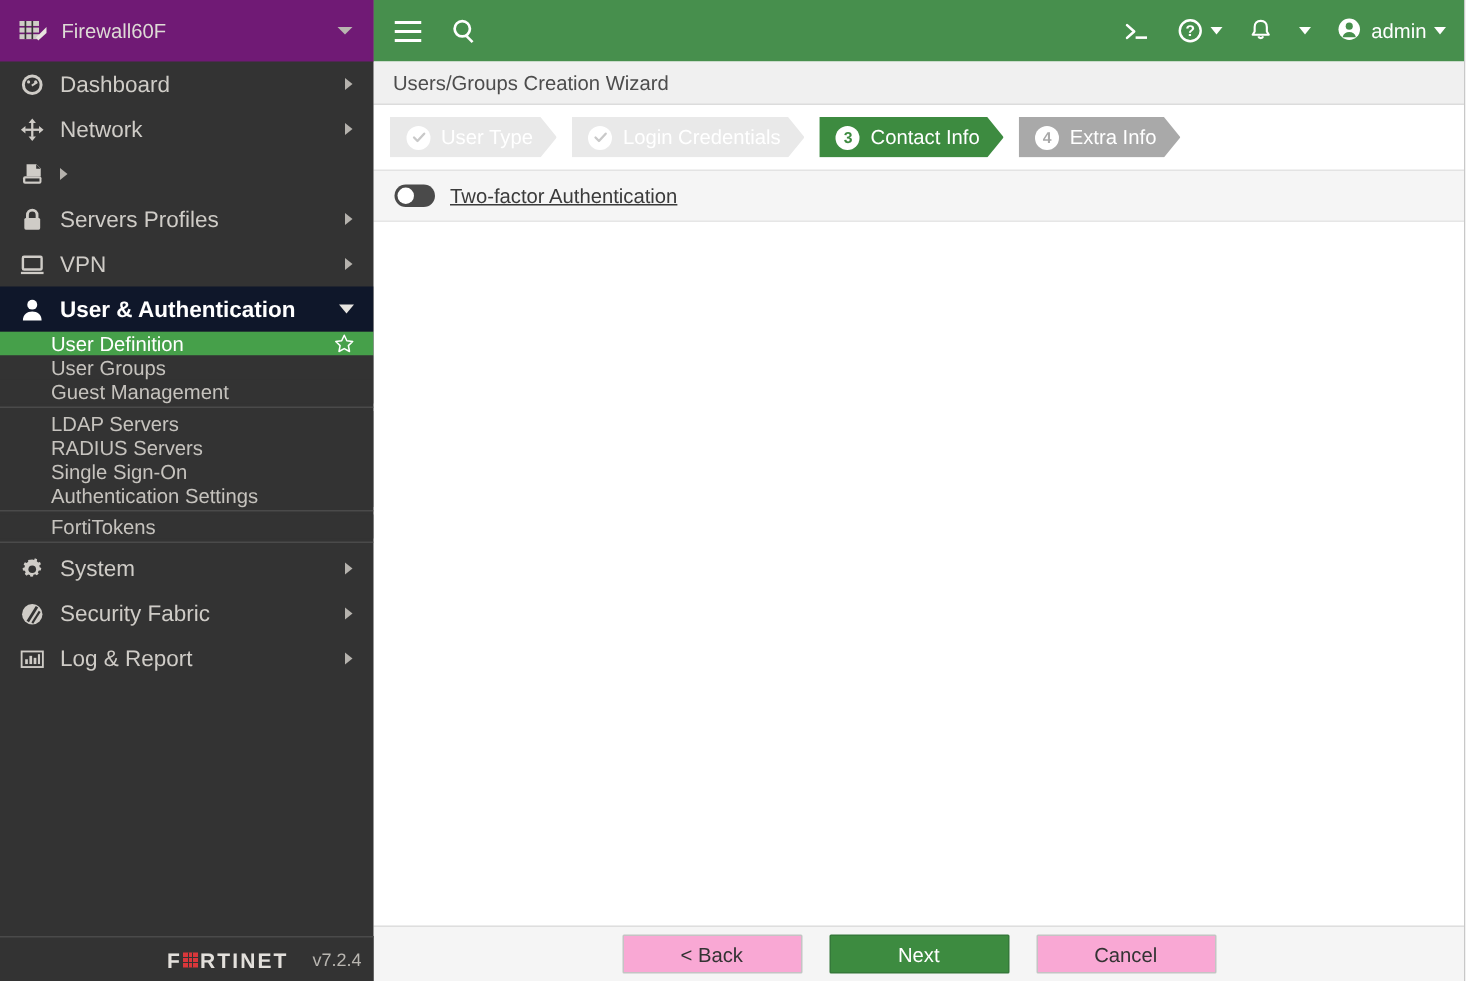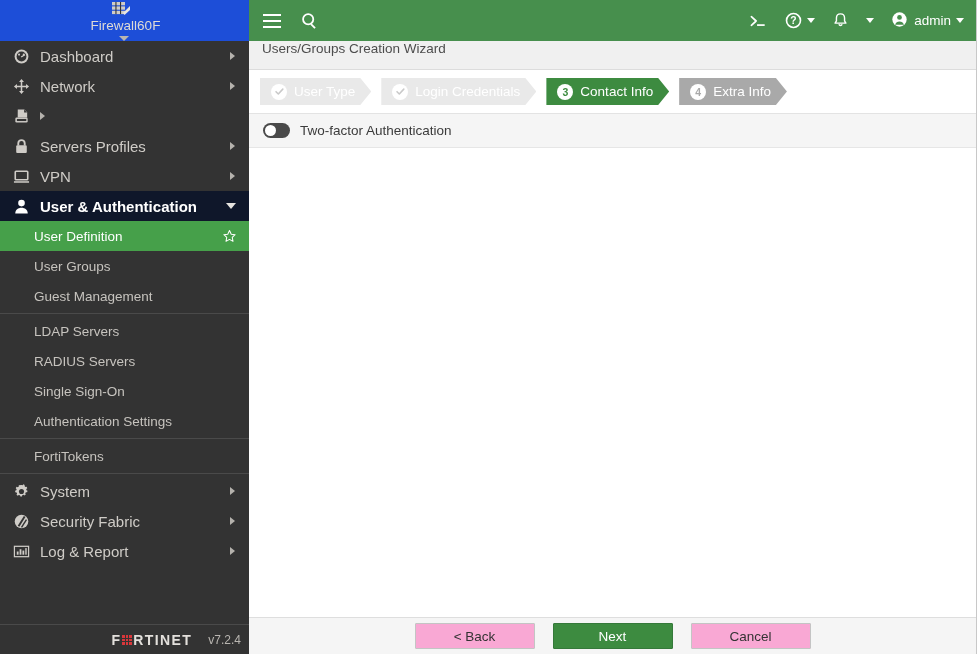--- a/index.html
+++ b/index.html
@@ -19,23 +19,22 @@
     width: 249px; min-width: 249px; height: 654px;
     background: #333333;
     display: flex; flex-direction: column;
     position: relative;
   }
   .device-row {
     height: 41px; min-height: 41px;
     display: flex; align-items: center;
     padding: 0 10px 0 12px;
     color: #d8d6d2;
-    background: #1d4ed8;
+    background: #701a75;
     cursor: pointer;
-    flex-direction: column;
   }
   .device-icon { width: 20px; height: 18px; margin-right: 9px; flex: none; }
   .device-name { font-size: 13.5px; flex: 1; color: #dedbd6; }
   .caret-down {
     width: 0; height: 0;
     border-left: 5px solid transparent;
     border-right: 5px solid transparent;
     border-top: 5px solid #b9b6b1;
     margin-right: 4px;
   }
@@ -71,21 +70,21 @@
   .nav-item.expanded .chev-down {
     width: 0; height: 0;
     border-left: 5px solid transparent;
     border-right: 5px solid transparent;
     border-top: 6px solid #e6e4e0;
     margin-right: 3px;
   }
 
   .sub-item {
     display: flex; align-items: center;
-    height: 30px;
+    height: 16px;
     padding-left: 34px; padding-right: 12px;
     color: #c6c3be;
     font-size: 13.5px;
     cursor: pointer;
     background: #333333;
   }
   .sub-item .label { flex: 1; white-space: nowrap; }
   .sub-item.active {
     background: #46a04a;
     color: #ffffff;
@@ -152,21 +151,21 @@
     border-top: 5px solid #ffffff;
     margin-left: 5px;
   }
   .admin-name { font-size: 13.5px; margin-left: 6px; color: #fff; }
 
   
   #crumb {
     height: 29px; min-height: 29px;
     background: #f0f0f0;
     border-bottom: 1px solid #dcdcdc;
-    display: flex; 
+    display: flex; align-items: center;
     padding-left: 13px;
     font-size: 13.5px;
     color: #4d4d4d;
   }
 
   
   #steps-bar {
     height: 44px; min-height: 44px;
     background: #ffffff;
     display: flex; align-items: center;
@@ -211,21 +210,21 @@
     width: 27px; height: 15px; border-radius: 8px;
     background: #4a4a4a;
     position: relative; cursor: pointer; flex: none;
     margin-right: 10px;
   }
   .toggle .knob {
     position: absolute; top: 2px; left: 2px;
     width: 11px; height: 11px; border-radius: 50%;
     background: #ffffff;
   }
-  .twofa-label { font-size: 13.5px; color: #3b3b3b; }
+  .twofa-label { font-size: 13.5px; color: #3b3b3b; text-decoration: underline; }
 
   
   #content-fill { flex: 1; background: #ffffff; }
 
   
   #footer {
     height: 37px; min-height: 37px;
     background: #f5f5f5;
     border-top: 1px solid #dedede;
     display: flex; align-items: center; justify-content: center;

